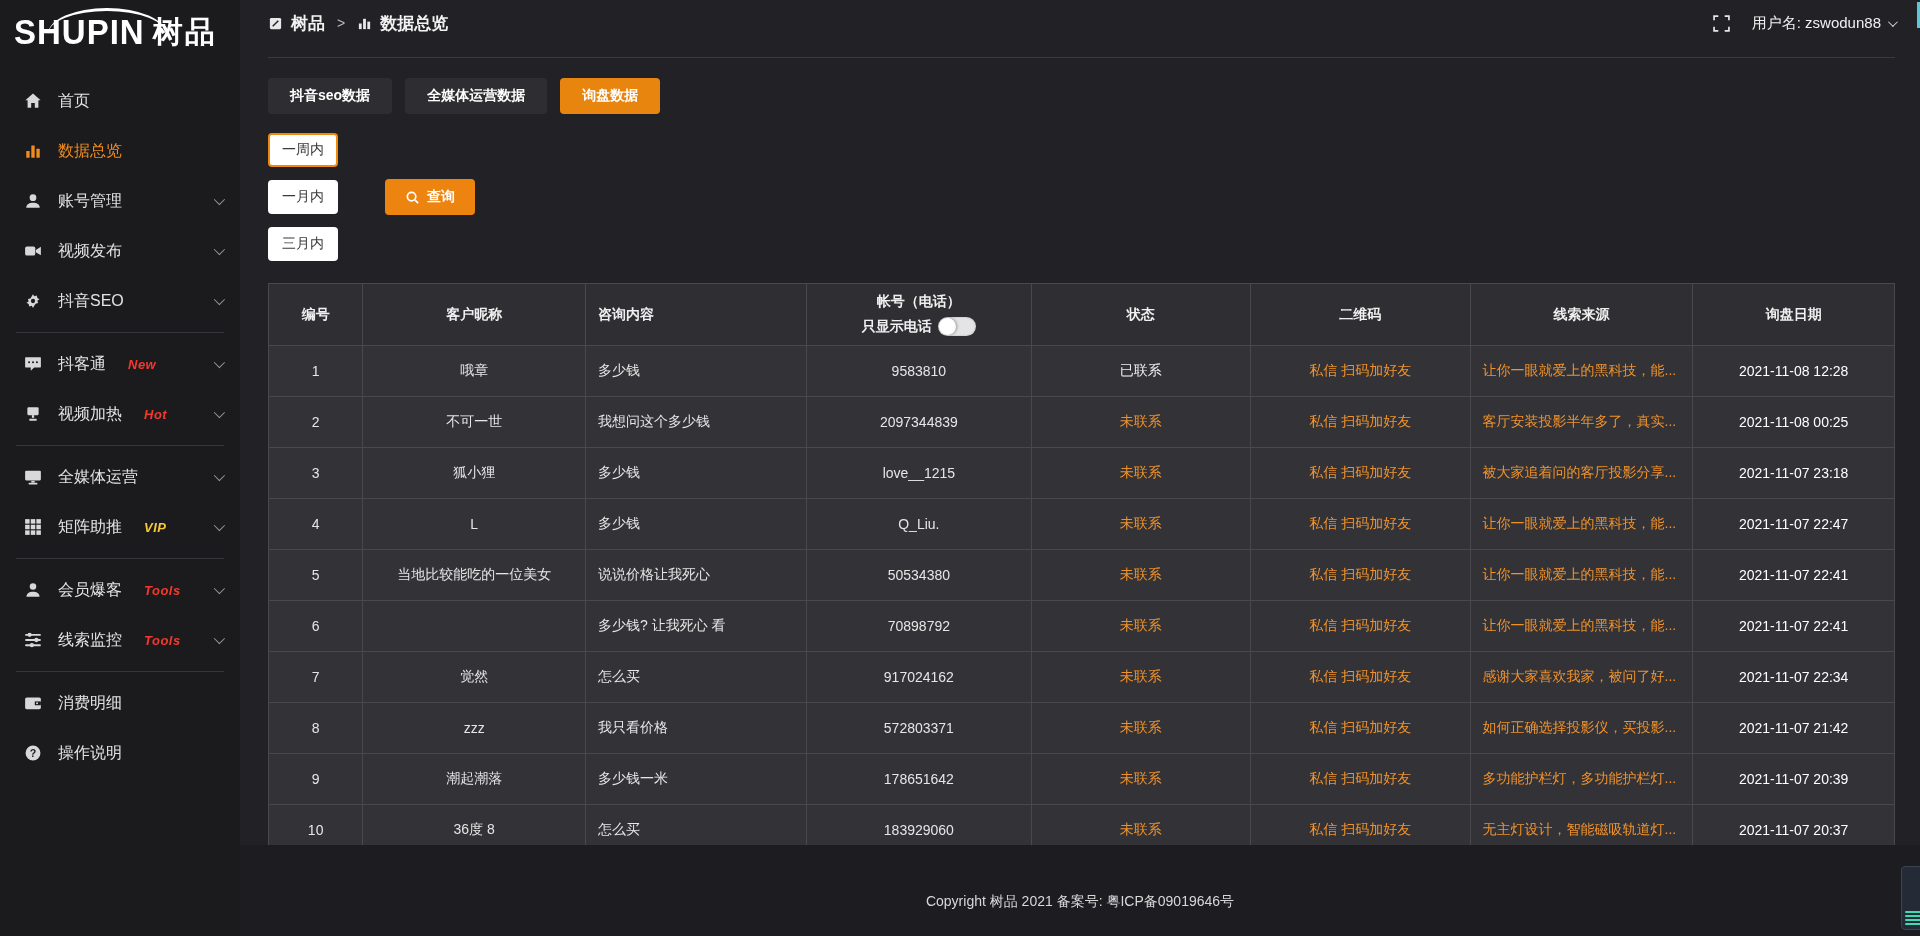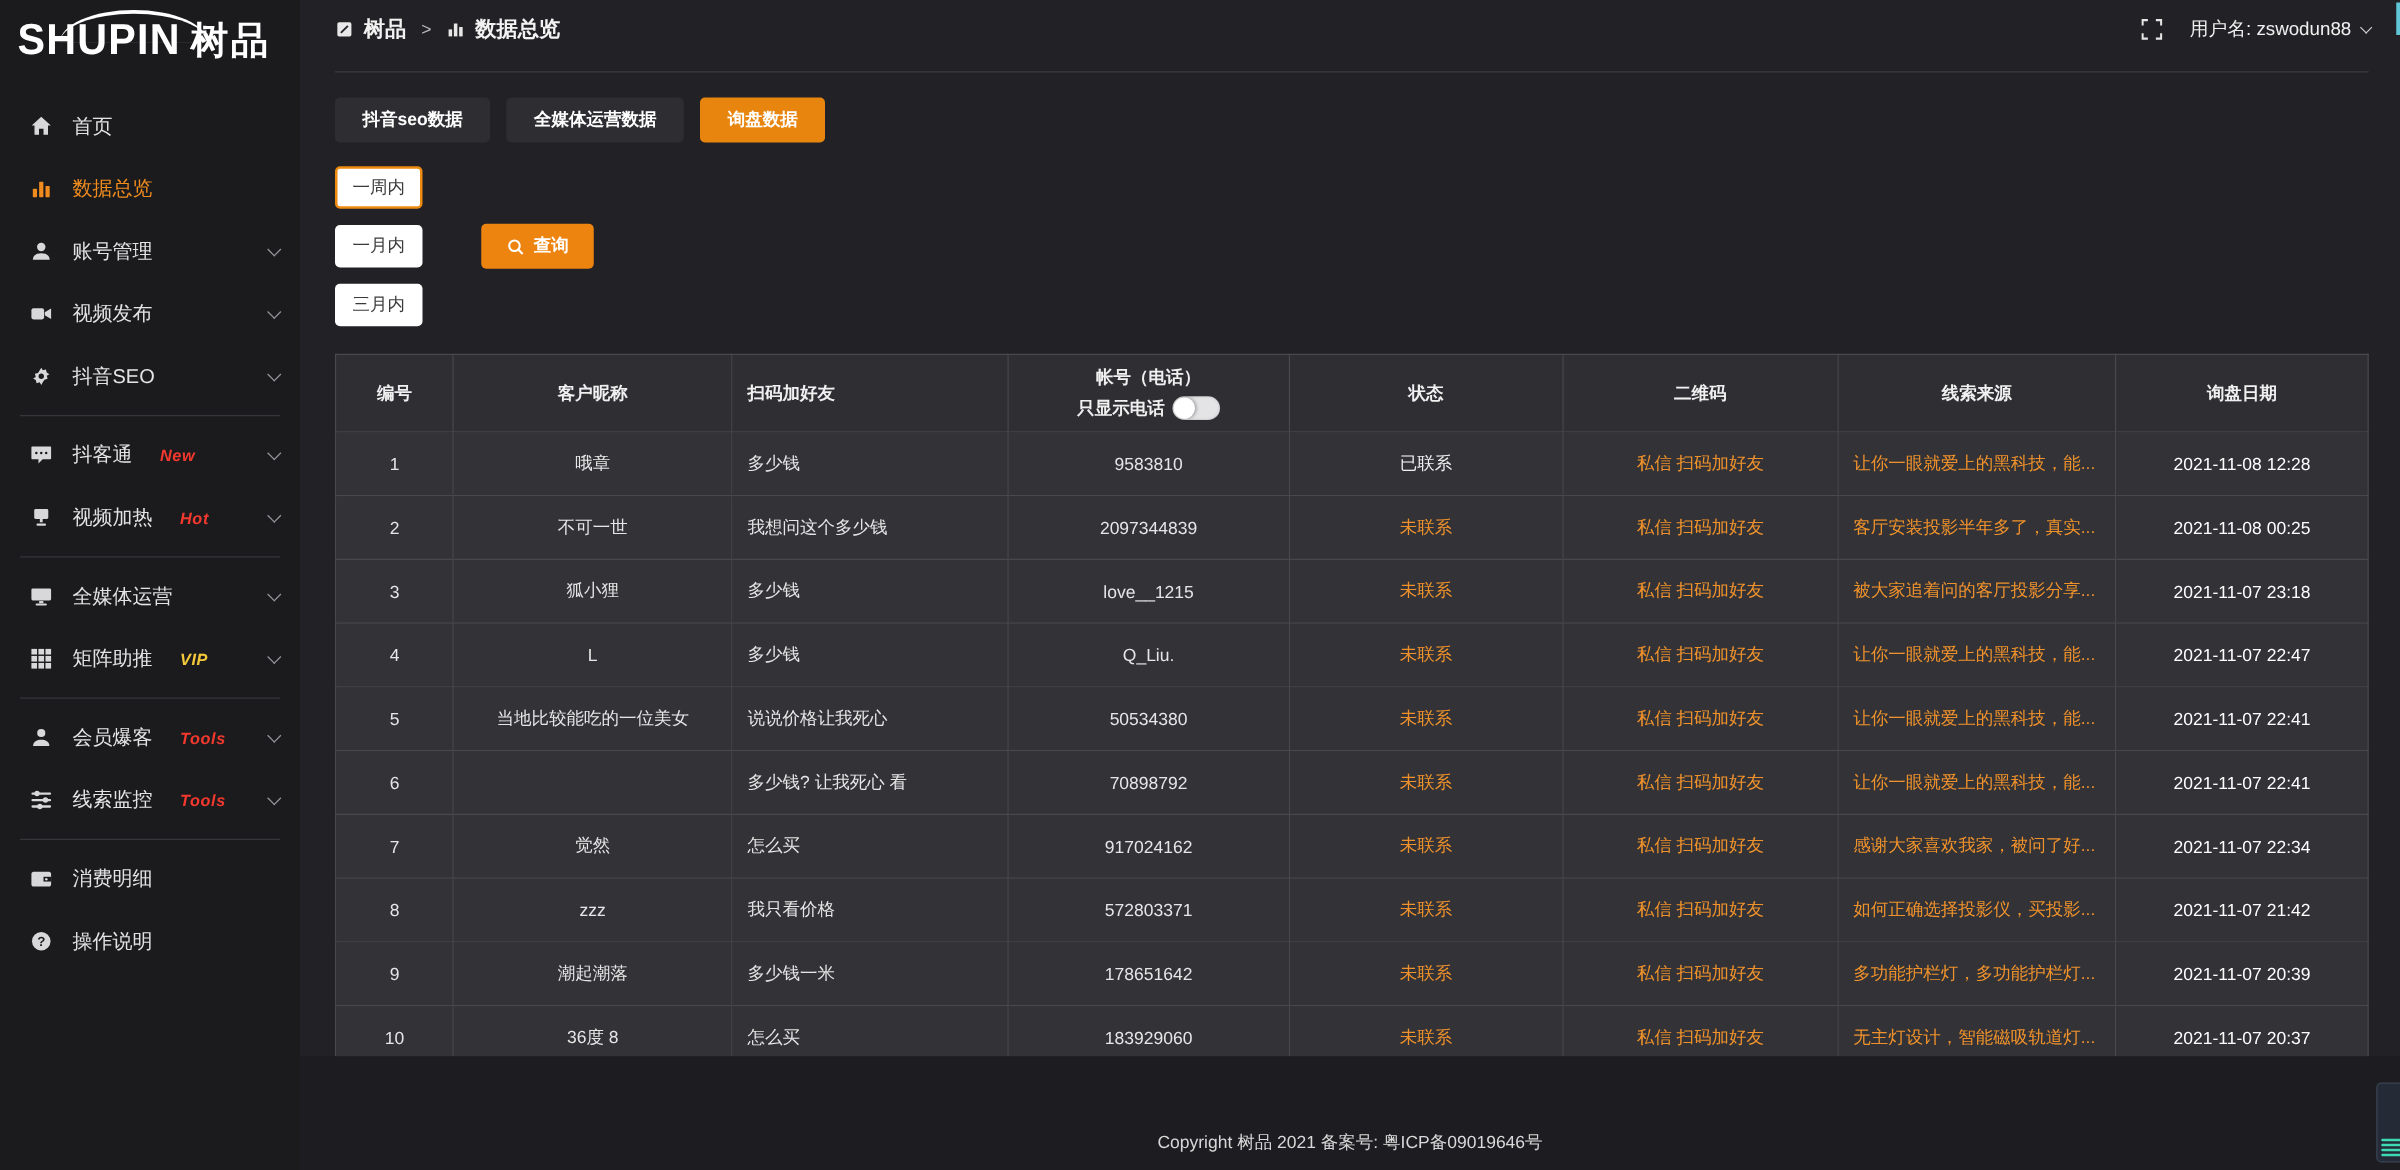--- a/index.html
+++ b/index.html
@@ -97,21 +97,21 @@
   .pg-btn.nav-prev { background:#2e2e32; color:#88888c; margin-right:16px; }
   .pg-btn.nav-next { margin-left:0; }
   .pg-arrow { font-size:15px; line-height:1; }
   .goto { display:flex; align-items:center; gap:10px; margin-left:28px; color:#f0f0f0; }
   .goto-input { width:44px; height:30px; background:#2e2e32; border:none; border-radius:4px;
     color:#fff; text-align:center; font-size:14px; font-family:"Liberation Sans","DejaVu Sans",sans-serif; }
   .pages { display:flex; gap:8px; }
   
   .footer { position:absolute; left:0; right:0; bottom:0; height:91px; background:#1d1d21;
     display:flex; justify-content:center; padding-top:48px; }
-  .footer-text { font-size:14px; color:#d8d8d8;margin-top:12px; }
+  .footer-text { font-size:14px; color:#d8d8d8; }
   
   .corner-widget { position:absolute; right:-5px; bottom:6px; width:24px; height:64px; background:#242b37;
     border:1px solid #3a4454; border-radius:4px; padding:4px 3px; display:flex; flex-direction:column;
     justify-content:flex-end; gap:2px; }
   .corner-widget i { display:block; height:2px; background:#3ddbb4; border-radius:1px; }
   .scroll-sliver { position:absolute; right:0; top:2px; width:3px; height:26px; background:#5fc6d8; }
 </style>
 </head>
 <body>
 
@@ -343,21 +343,21 @@
           <col class="w-acct">
         <col class="w-status">
           <col class="w-qr">
           <col class="w-src">
           <col class="w-date">
       </colgroup>
       <thead>
         <tr>
           <th>编号</th>
           <th>客户昵称</th>
-          <th class="c-left">扫码加好友</th>
+          <th class="c-left">咨询内容</th>
           <th>
             <div class="th-phone-top">帐号（电话）</div>
             <div class="th-phone-sub">
               <span>只显示电话</span>
               <span class="switch">
                   <span class="knob"></span>
                 </span>
             </div>
           </th>
           <th>状态</th>

